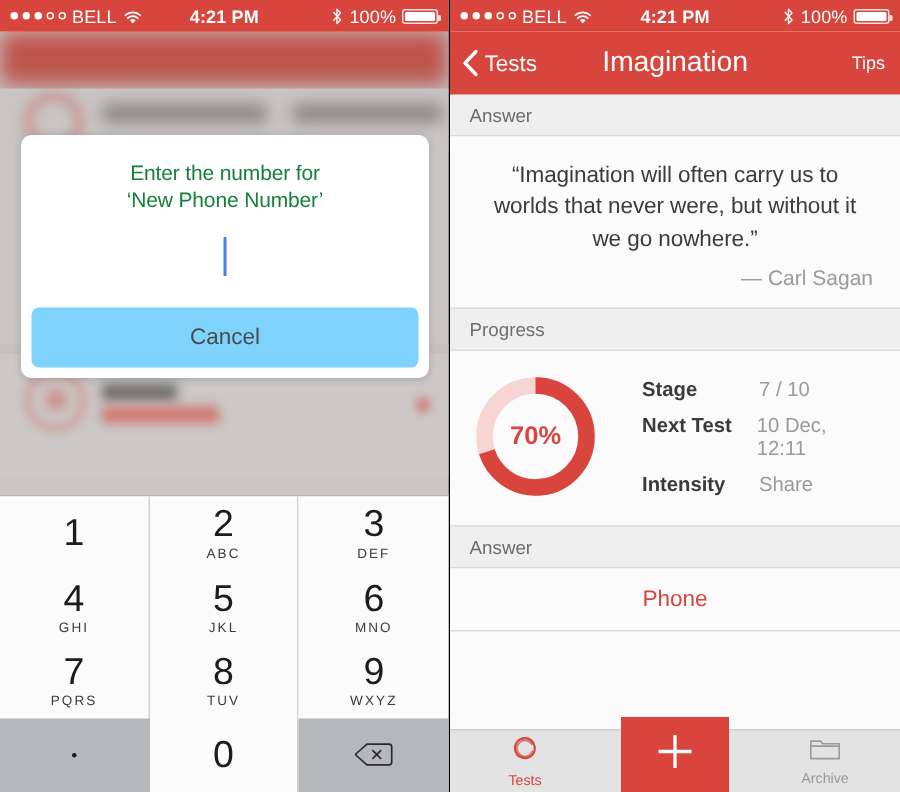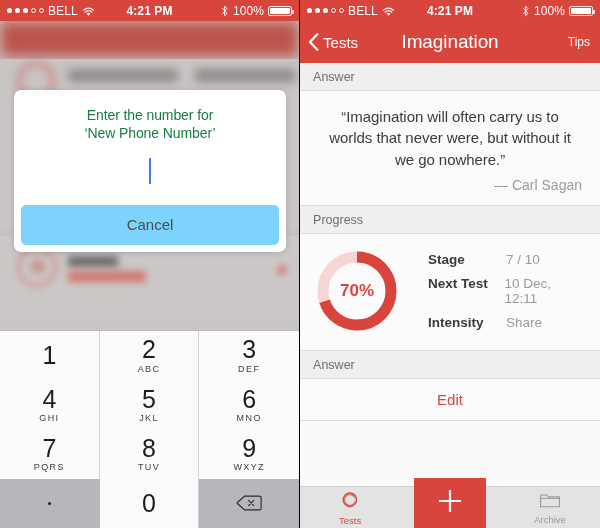--- a/index.html
+++ b/index.html
@@ -386,21 +386,21 @@
             <span class="stat-v">10 Dec, 12:11</span>
           </div>
           <div class="stat-row">
             <span class="stat-k">Intensity</span>
             <span class="stat-v">Share</span>
           </div>
         </div>
       </div>
 
       <div class="sec-head">Answer</div>
-      <div class="opt-row">Edit</div>
+      <div class="opt-row">Phone</div>
     </div>
 
     <div class="tabbar">
       <div class="tab active">
         <span>
           <svg viewBox="0 0 24 24" width="20" height="20">
             <path d="M18.6 7.2a8 8 0 1 0 1.1 6.5A8.2 8.2 0 0 0 14 4.2" fill="none" stroke="#d9453c" stroke-width="1.7" stroke-linecap="round"></path>
             <path d="M17.4 8.6a6.4 6.4 0 1 0 .6 5.4" fill="none" stroke="#d9453c" stroke-width="1.3" stroke-linecap="round" opacity=".75"></path>
           </svg>
         </span>

